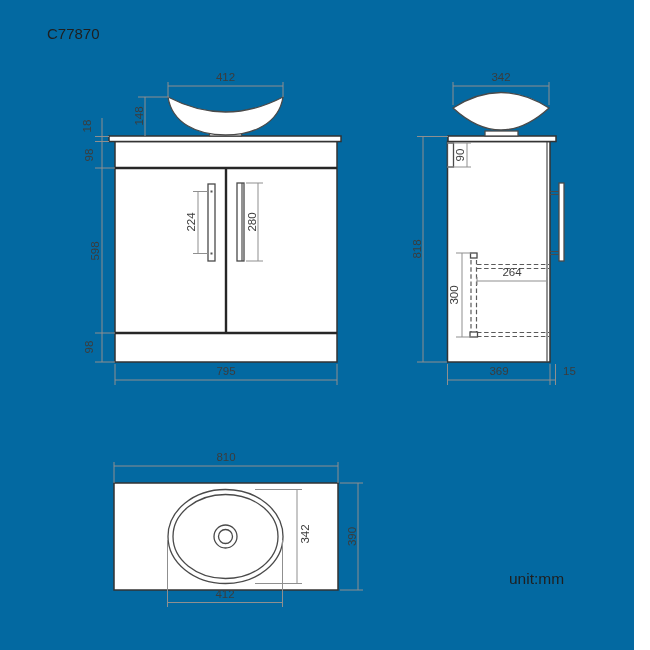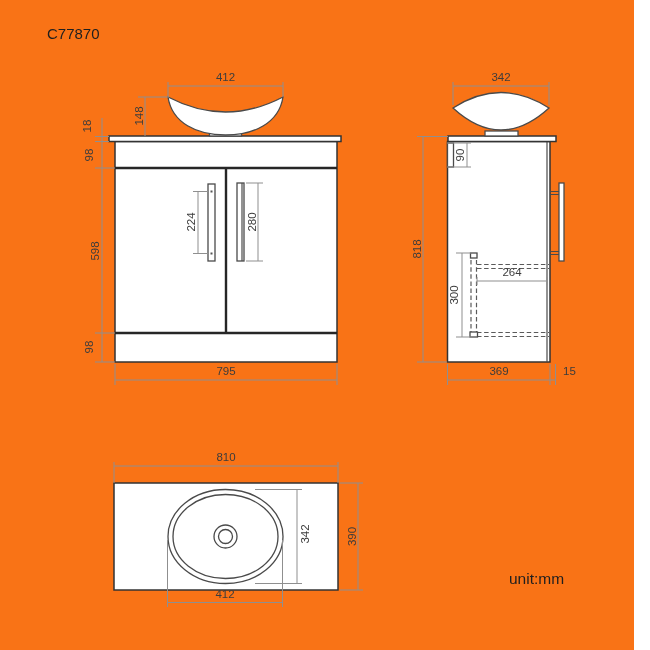--- a/index.html
+++ b/index.html
@@ -1,19 +1,19 @@
 <!DOCTYPE html>
 <html><head>
 <meta charset="utf-8">
 <style>
   html,body{margin:0;padding:0;background:#ffffff;}
   .canvas{
     position:relative;
     width:634px;height:650px;
-    background:#f97316;
+    background:#0369a1;
     font-family:"Liberation Sans", sans-serif;
     overflow:hidden;
   }
   svg{display:block;}
   .shape{fill:#ffffff;stroke:#4a4a4a;stroke-width:1.3;}
   .shape-hv{fill:#ffffff;stroke:#333333;stroke-width:1.5;}
   .ln{stroke:#4a4a4a;stroke-width:1.2;fill:none;}
   .ln-heavy{stroke:#262626;stroke-width:2.4;fill:none;}
   .ln-dim{stroke:#8f8f8f;stroke-width:1;fill:none;}
   .ln-dash{stroke:#5a5a5a;stroke-width:1.2;fill:none;stroke-dasharray:4.5 2.6;}

